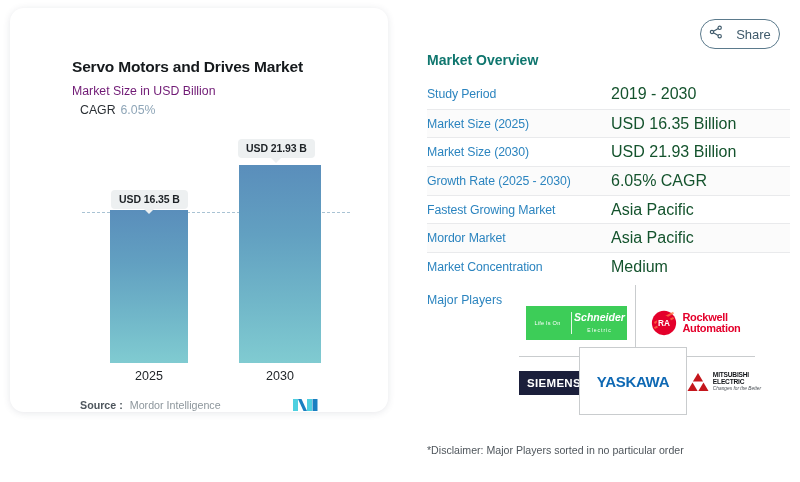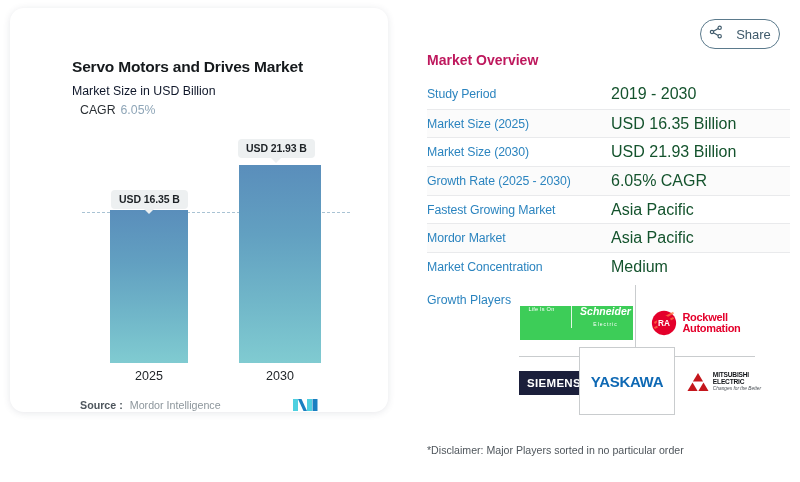--- a/index.html
+++ b/index.html
@@ -20,21 +20,21 @@
     border-radius: 14px;
     box-shadow: 0 1px 7px rgba(60,70,90,0.13);
   }
   .chart-title {
     position: absolute; left: 62px; top: 50px;
     font-size: 15.5px; font-weight: bold; color: #15191c;
     letter-spacing: -0.2px; white-space: nowrap;
   }
   .chart-sub {
     position: absolute; left: 62px; top: 76px;
-    font-size: 12.3px; color: #0f172a; white-space: nowrap;
+    font-size: 12.3px; color: #701a75; white-space: nowrap;
   }
   .chart-cagr-row {
     position: absolute; left: 62px; top: 95px;
     font-size: 12.3px; color: #2a2f34; white-space: nowrap; margin-left: 8px;
   }
   .chart-cagr-val { color: #8fa6b8; margin-left: 5px; }
 
   .plot { position: absolute; left: 0; top: 0; width: 378px; height: 404px; }
 
   .dash-line {
@@ -89,21 +89,21 @@
     position: absolute; left: 700px; top: 19px;
     width: 80px; height: 30px;
     border: 1.3px solid #5b7a8c; border-radius: 15px;
     display: flex; align-items: center; justify-content: center; gap: 13px;
     background: #fff; cursor: pointer;
   }
   .share-btn .lbl { font-size: 13px; color: #3f5a6b; }
 
   .overview-title {
     position: absolute; left: 427px; top: 52px;
-    font-size: 14px; font-weight: bold; color: #be185d;
+    font-size: 14px; font-weight: bold; color: #0f766e;
   }
 
   .tbl { position: absolute; left: 427px; top: 80px; width: 363px; }
   .trow {
     position: relative;
     height: 28.7px;
     display: flex; align-items: center;
   }
   .trow.alt { background: #fbfbfb; }
   .trow + .trow { border-top: 1px solid #e9eaec; }
@@ -135,28 +135,28 @@
   }
   
   .cell-schneider { left: 99px; top: 20px; width: 100px; height: 36px; }
   .cell-rockwell  { left: 214px; top: 20px; width: 110px; height: 36px; }
   
   .cell-siemens   { left: 92px; top: 85px; width: 70px; height: 26px; }
   .cell-mitsubishi{ left: 258px; top: 82px; width: 78px; height: 30px; }
 
   .cell-yaskawa {
     position: absolute; left: 152px; top: 62px;
-    width: 96px; height: 68px;
+    width: 108px; height: 68px;
     border: 1px solid #c9ccce; background: #ffffff;
     display: flex; align-items: center; justify-content: center;
   }
 
   .lg-schneider {
     width: 119px; height: 34px; background: #3dcd58;
-    display: flex; justify-content: center; gap: 7px;
+    display: flex; align-items: center; justify-content: center; gap: 1px;
   }
   .lg-schneider .lio {
     color: #ffffff; font-size: 5.6px; width: 44px; text-align: center;
     letter-spacing: 0.2px;
   }
   .lg-schneider .divider { width: 1px; height: 22px; background: #ffffff; opacity: .85; }
   .lg-schneider .sname {
     color: #ffffff; font-size: 10.5px; font-weight: bold; font-style: italic;
     width: 54px; text-align: center; line-height: 1.05;
   }
@@ -270,21 +270,21 @@
     <div class="trow alt">
       <div class="tkey">Mordor Market</div>
       <div class="tval">Asia Pacific</div>
     </div>
     <div class="trow">
       <div class="tkey">Market Concentration</div>
       <div class="tval">Medium</div>
     </div>
   </div>
 
-  <div class="players-label">Growth Players</div>
+  <div class="players-label">Major Players</div>
 
   <div class="logo-area">
     <div class="gl-v"></div>
     <div class="gl-h"></div>
 
     <div class="logo-cell cell-schneider">
       <div class="lg-schneider">
         <span class="lio">Life Is On</span>
         <span class="divider"></span>
         <span class="sname">

